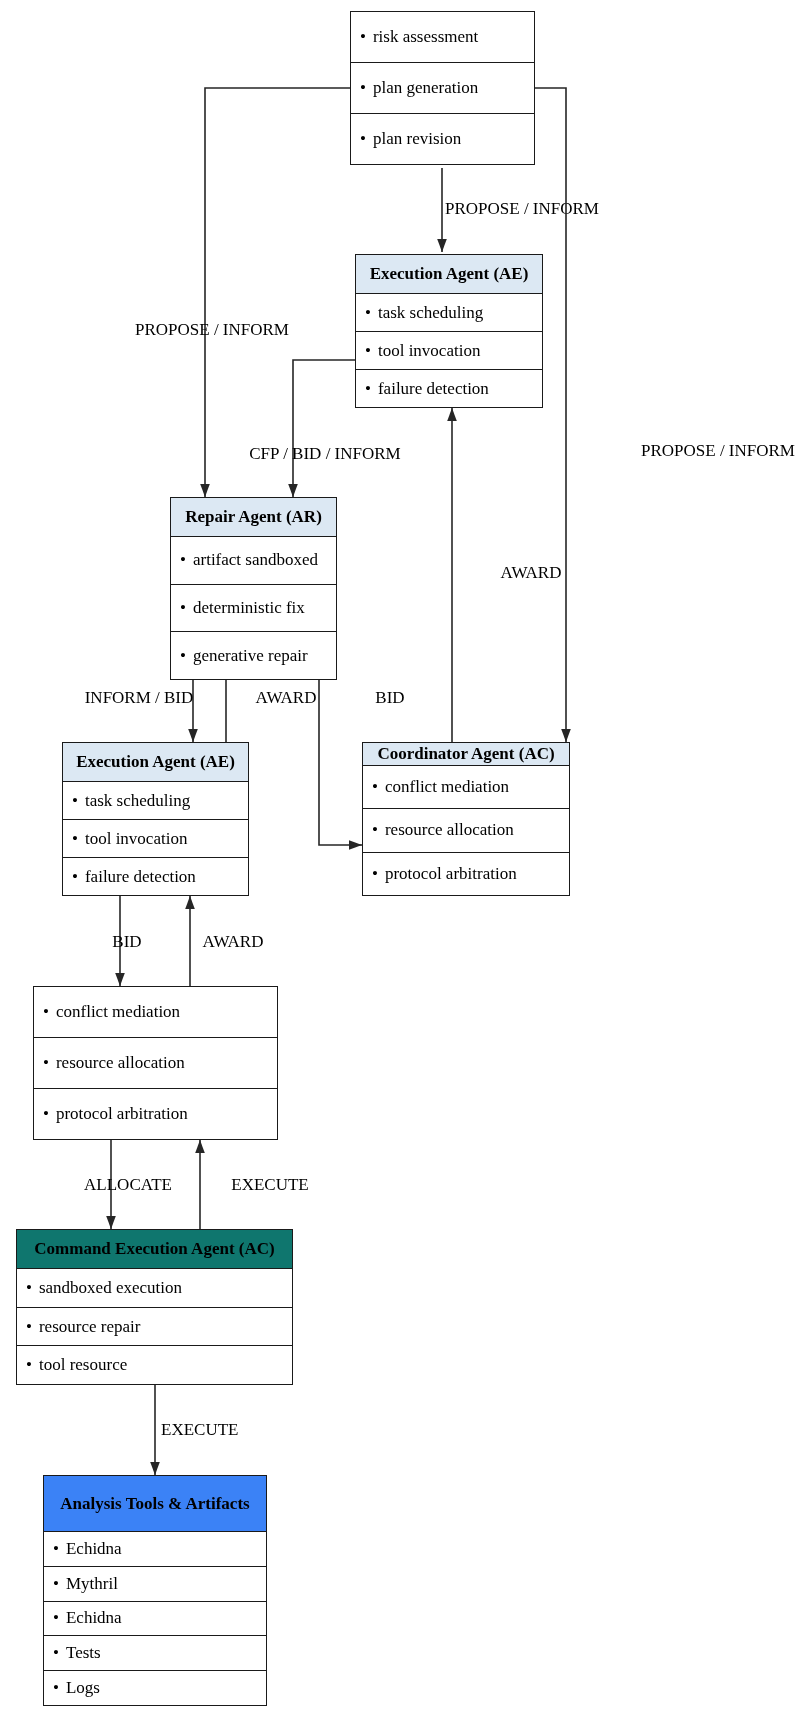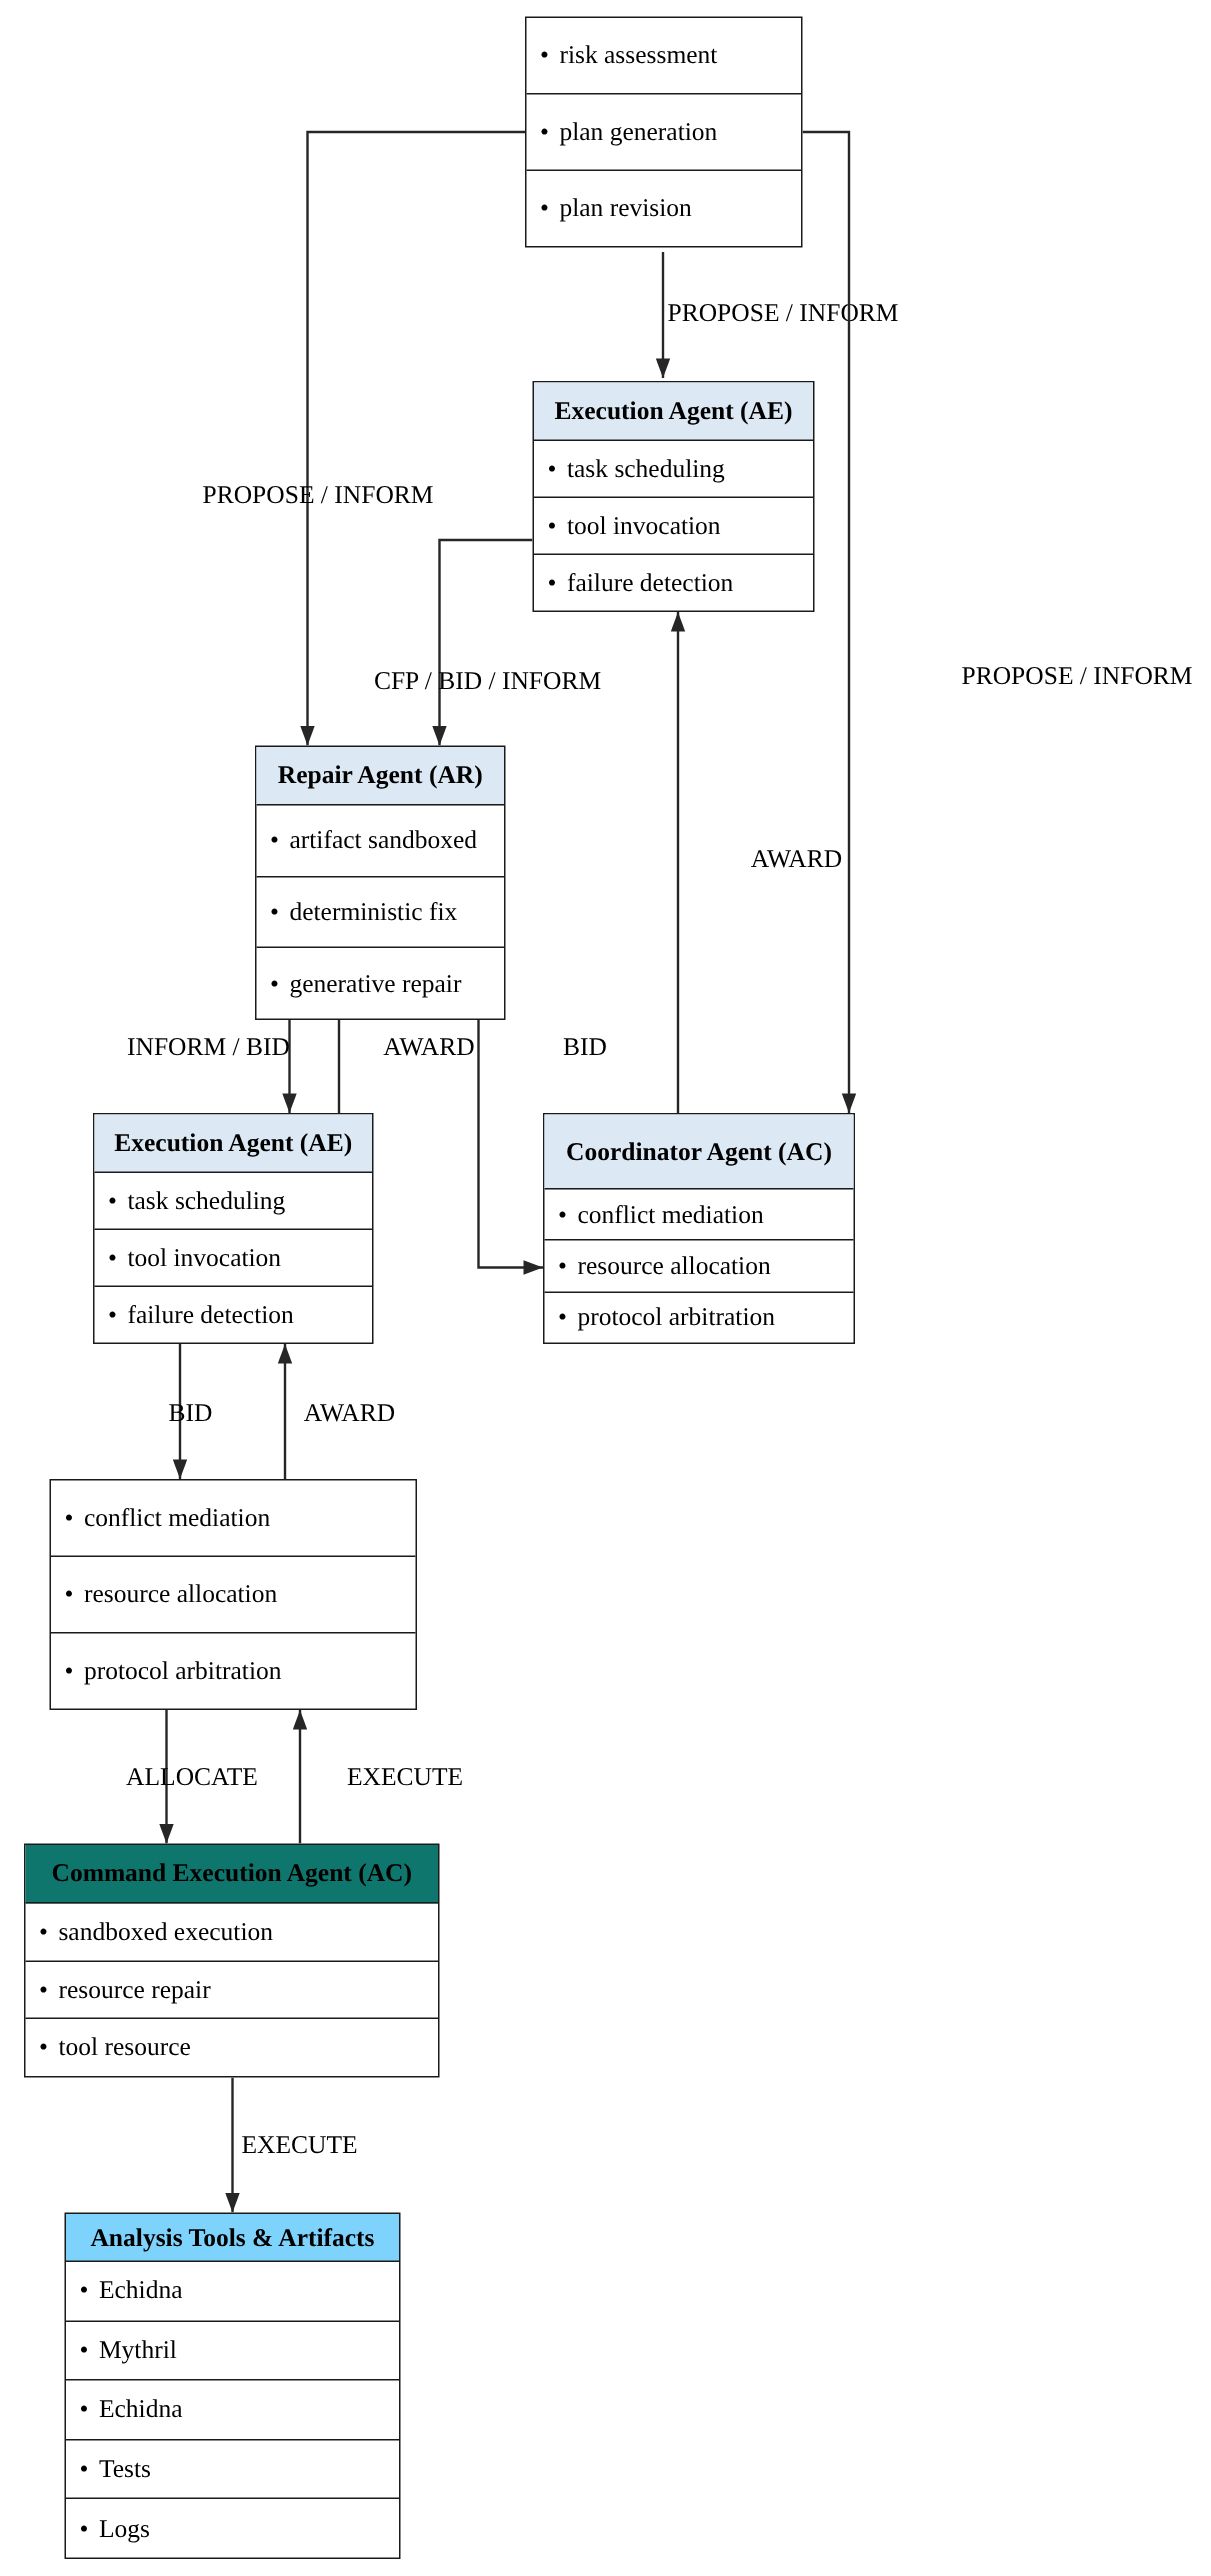--- a/index.html
+++ b/index.html
@@ -169,21 +169,21 @@
           <span class="bullet">•</span>
           <span>tool invocation</span>
         </div>
         <div class="node-row" style="border-color: rgb(26, 26, 26);">
           <span class="bullet">•</span>
           <span>failure detection</span>
         </div>
       </div>
     </div>
     <div class="node" style="left: 362px; top: 742px; width: 208px; height: 154px; border-color: rgb(26, 26, 26);">
-      <div class="node-header" style="height: 50px; background: rgb(220, 232, 243); border-color: rgb(26, 26, 26);">Coordinator Agent (AC)</div>
+      <div class="node-header" style="height: 23px; background: rgb(220, 232, 243); border-color: rgb(26, 26, 26);">Coordinator Agent (AC)</div>
       <div class="node-body">
         <div class="node-row" style="border-color: rgb(26, 26, 26);">
           <span class="bullet">•</span>
           <span>conflict mediation</span>
         </div>
         <div class="node-row" style="border-color: rgb(26, 26, 26);">
           <span class="bullet">•</span>
           <span>resource allocation</span>
         </div>
         <div class="node-row" style="border-color: rgb(26, 26, 26);">
@@ -219,21 +219,21 @@
           <span class="bullet">•</span>
           <span>resource repair</span>
         </div>
         <div class="node-row" style="border-color: rgb(26, 26, 26);">
           <span class="bullet">•</span>
           <span>tool resource</span>
         </div>
       </div>
     </div>
     <div class="node" style="left: 43px; top: 1475px; width: 224px; height: 231px; border-color: rgb(26, 26, 26);">
-      <div class="node-header" style="height: 32px; background: #7dd3fc; border-color: rgb(26, 26, 26);">Analysis Tools &amp; Artifacts</div>
+      <div class="node-header" style="height: 56px; background: #3b82f6; border-color: rgb(26, 26, 26);">Analysis Tools &amp; Artifacts</div>
       <div class="node-body">
         <div class="node-row" style="border-color: rgb(26, 26, 26);">
           <span class="bullet">•</span>
           <span>Echidna</span>
         </div>
         <div class="node-row" style="border-color: rgb(26, 26, 26);">
           <span class="bullet">•</span>
           <span>Mythril</span>
         </div>
         <div class="node-row" style="border-color: rgb(26, 26, 26);">

